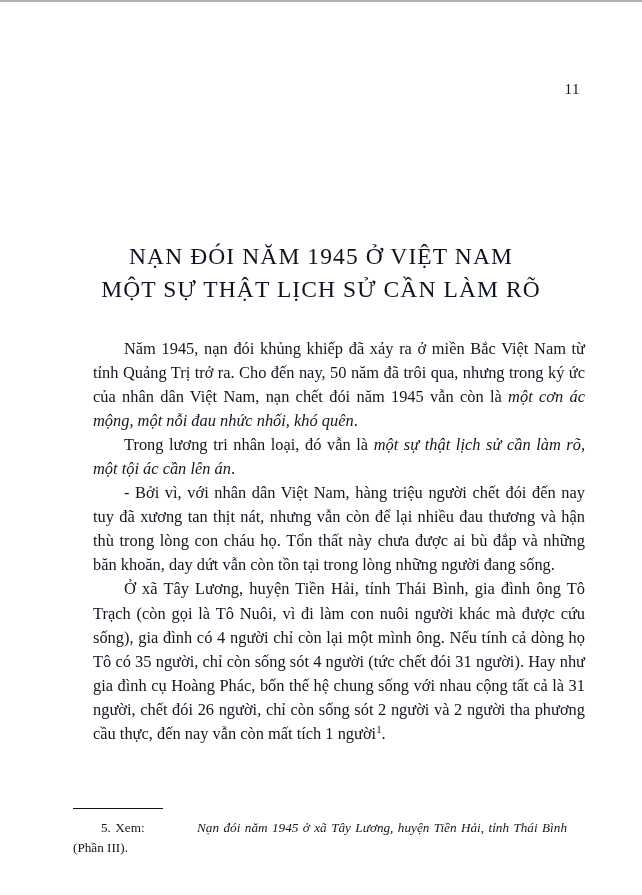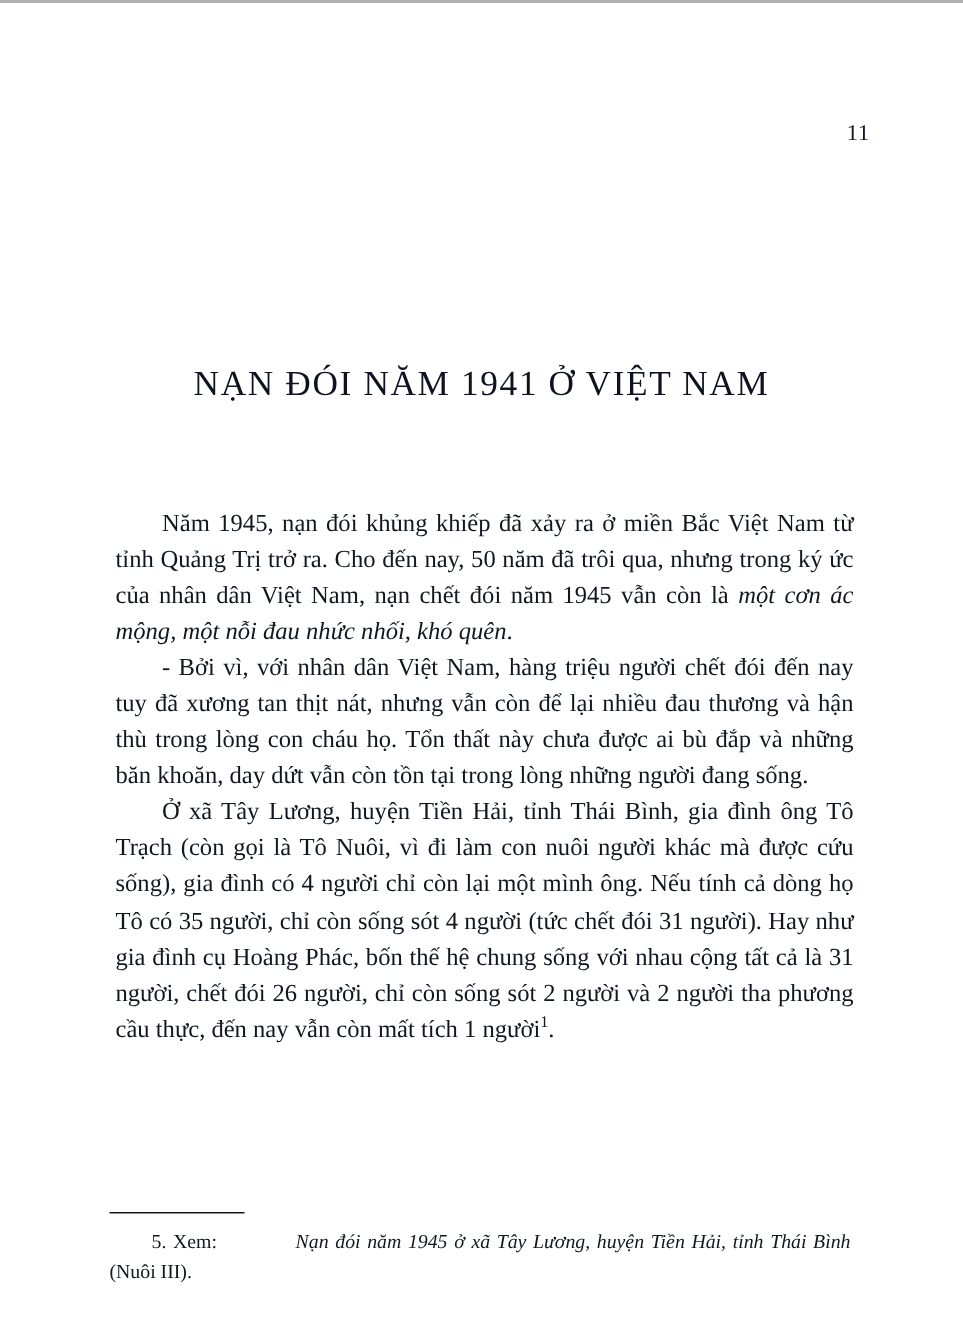--- a/index.html
+++ b/index.html
@@ -45,21 +45,21 @@
     line-height: 33px;
     letter-spacing: 1.1px;
     white-space: nowrap;
     color: #0d1320;
   }
 
   
   .body-column {
     position: absolute;
     top: 335px;
-    left: 77px;
+    left: 93px;
     width: 492px;
   }
 
   .para {
     margin: 0;
     text-indent: 31px;
     text-align: justify;
     font-size: 16.4px;
     line-height: 24.05px;
     color: #11161f;
@@ -106,33 +106,35 @@
   }
 </style>
 </head>
 <body>
 
 <div class="page">
 
   <div class="folio">11</div>
 
   <div class="title-block">
-    <div class="title-line">NẠN ĐÓI NĂM 1941 Ở VIỆT NAM</div>
+    <div class="title-line">NẠN ĐÓI NĂM 1945 Ở VIỆT NAM</div>
+    <div class="title-line">MỘT SỰ THẬT LỊCH SỬ CẦN LÀM RÕ</div>
   </div>
 
   <div class="body-column">
 
     <p class="para"><span>Năm 1945, nạn đói khủng khiếp đã xảy ra ở miền Bắc Việt Nam từ tỉnh Quảng Trị trở ra. Cho đến nay, 50 năm đã trôi qua, nhưng trong ký ức của nhân dân Việt Nam, nạn chết đói năm 1945 vẫn còn là </span><em>một cơn ác mộng, một nỗi đau nhức nhối, khó quên</em><span>.</span></p>
 
+    <p class="para"><span>Trong lương tri nhân loại, đó vẫn là </span><em>một sự thật lịch sử cần làm rõ, một tội ác cần lên án</em><span>.</span></p>
 
 
     <p class="para">- Bởi vì, với nhân dân Việt Nam, hàng triệu người chết đói đến nay tuy đã xương tan thịt nát, nhưng vẫn còn để lại nhiều đau thương và hận thù trong lòng con cháu họ. Tổn thất này chưa được ai bù đắp và những băn khoăn, day dứt vẫn còn tồn tại trong lòng những người đang sống.</p>
 
     <p class="para"><span>Ở xã Tây Lương, huyện Tiền Hải, tỉnh Thái Bình, gia đình ông Tô Trạch (còn gọi là Tô Nuôi, vì đi làm con nuôi người khác mà được cứu sống), gia đình có 4 người chỉ còn lại một mình ông. Nếu tính cả dòng họ Tô có 35 người, chỉ còn sống sót 4 người (tức chết đói 31 người). Hay như gia đình cụ Hoàng Phác, bốn thế hệ chung sống với nhau cộng tất cả là 31 người, chết đói 26 người, chỉ còn sống sót 2 người và 2 người tha phương cầu thực, đến nay vẫn còn mất tích 1 người</span><sup>1</sup><span>.</span></p>
 
   </div>
 
   <div class="footnote-block">
     <div class="footnote-rule"></div>
-    <p class="footnote"><span>5. Xem: </span><em>Nạn đói năm 1945 ở xã Tây Lương, huyện Tiền Hải, tỉnh Thái Bình</em><span> (Nuôi III).</span></p>
+    <p class="footnote"><span>5. Xem: </span><em>Nạn đói năm 1945 ở xã Tây Lương, huyện Tiền Hải, tỉnh Thái Bình</em><span> (Phần III).</span></p>
   </div>
 
 </div>
 
 </body></html>

